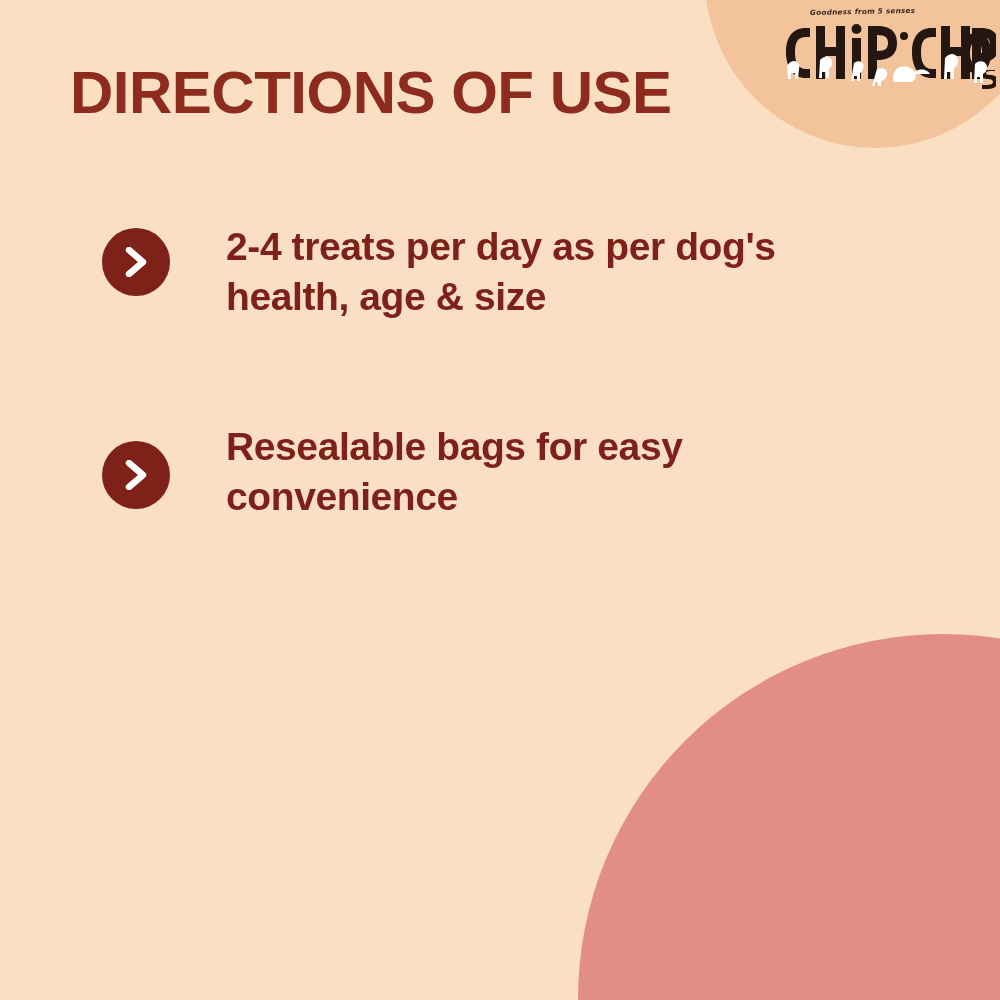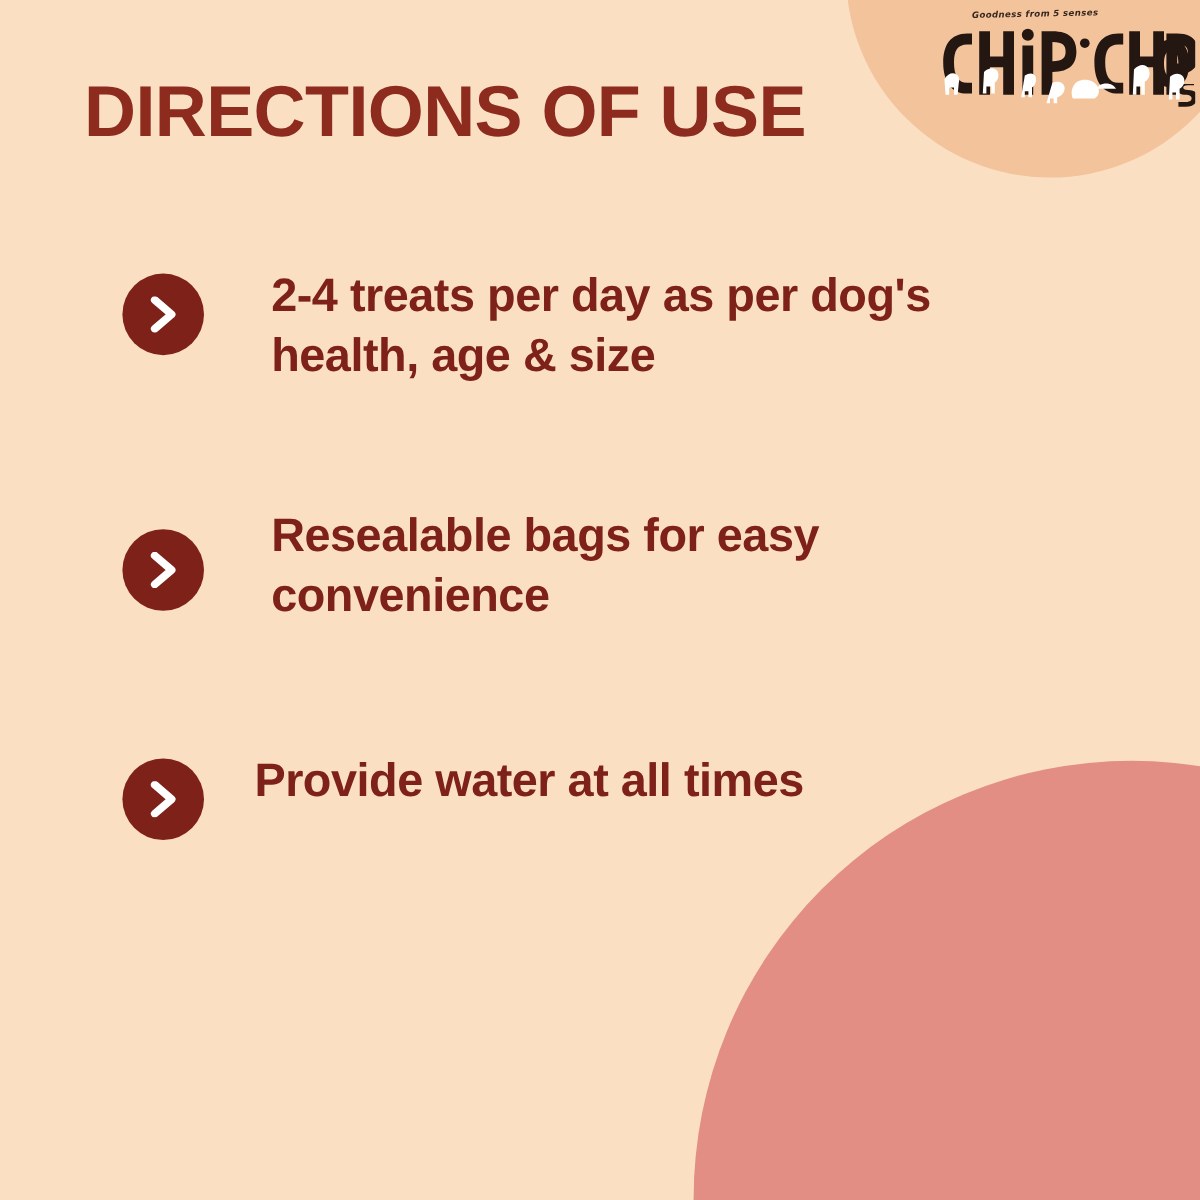--- a/index.html
+++ b/index.html
@@ -202,23 +202,15 @@
 
     <div class="bullet-row row-2">
       <span class="bullet-icon">
         <svg width="26" height="30" viewBox="0 0 26 30" xmlns="http://www.w3.org/2000/svg">
           <path d="M6 3 L20 15 L6 27" fill="none" stroke="#FFFFFF" stroke-width="6.5" stroke-linecap="round" stroke-linejoin="round"></path>
         </svg>
       </span>
       <p class="bullet-text">Resealable bags for easy convenience</p>
     </div>
 
-    <div class="bullet-row row-3">
-      <span class="bullet-icon">
-        <svg width="26" height="30" viewBox="0 0 26 30" xmlns="http://www.w3.org/2000/svg">
-          <path d="M6 3 L20 15 L6 27" fill="none" stroke="#FFFFFF" stroke-width="6.5" stroke-linecap="round" stroke-linejoin="round"></path>
-        </svg>
-      </span>
-      <p class="bullet-text">Provide water at all times</p>
-    </div>
 
   </div>
 </div>
 
 </body></html>

